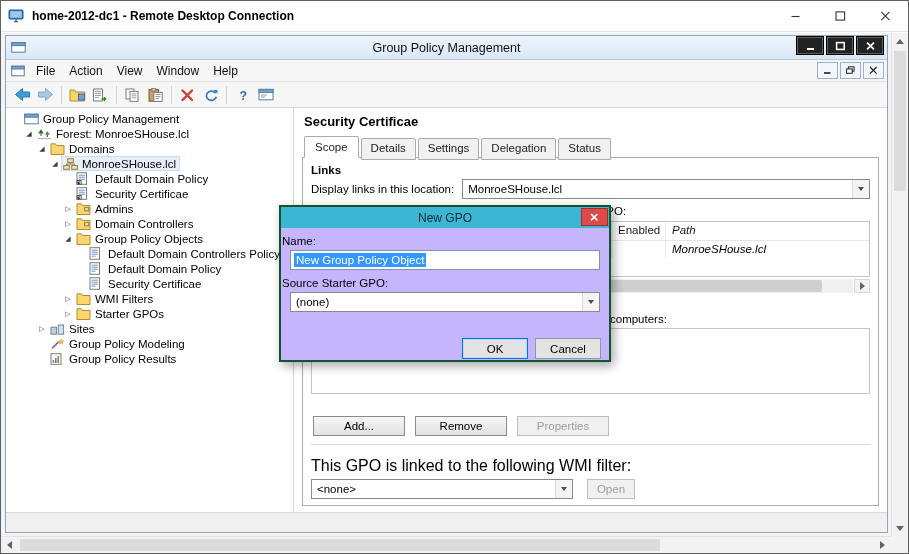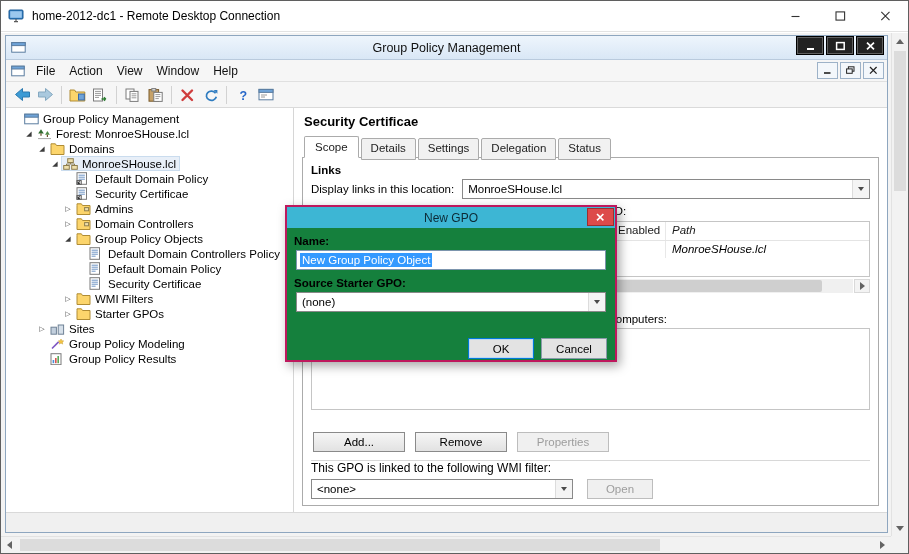--- a/index.html
+++ b/index.html
@@ -1,19 +1,19 @@
 <!DOCTYPE html>
 <html><head>
 <meta charset="utf-8">
 <style>
   *{margin:0;padding:0;box-sizing:border-box;font-family:"Liberation Sans",sans-serif;}
   html,body{background:#fff;}
   .rdp-window{position:relative;width:909px;height:554px;border:1px solid #5f5f5f;background:#fff;overflow:hidden;}
   
-  .rdp-titlebar{height:31px;display:flex;align-items:center;background:#fff;border-bottom:1px solid #e3e3e3;}
+  .rdp-titlebar{height:31px;display:flex;align-items:center;background:#fff;border-bottom:1px solid #e3e3e3;font-weight:bold;}
   .rdp-title-icon{margin-left:7px;display:flex;}
   .rdp-title{font-size:12px;color:#000;margin-left:6px;flex:1;white-space:nowrap;}
   .rdp-btn{width:45px;height:30px;display:flex;align-items:center;justify-content:center;}
   .rdp-client{position:absolute;top:32px;left:0;right:0;bottom:0;background:#f3f3f3;}
   
   .scroll-v{position:absolute;top:0;right:0;width:17px;bottom:17px;background:#f2f2f2;border-left:1px solid #e2e2e2;display:flex;flex-direction:column;align-items:center;}
   .scroll-h{position:absolute;left:0;bottom:0;height:17px;right:17px;background:#f2f2f2;border-top:1px solid #e2e2e2;display:flex;align-items:center;}
   .scroll-corner{position:absolute;right:0;bottom:0;width:17px;height:17px;background:#f2f2f2;}
   .sb-btn{width:17px;height:16px;display:flex;align-items:center;justify-content:center;flex:none;}
   .sv-track{flex:1;width:100%;position:relative;}
@@ -79,32 +79,32 @@
   .hs-btn{width:16px;background:#f3f3f3;border:1px solid #d9d9d9;display:flex;align-items:center;justify-content:center;flex:none;}
   .hs-track{flex:1;background:#f0f0f0;position:relative;margin:0 1px;}
   .hs-thumb{position:absolute;left:0;top:1px;bottom:1px;width:94%;background:#cfcfcf;border-radius:2px;}
   .sec-frag-line{margin-top:4px;height:28px;display:flex;align-items:flex-end;padding-left:299px;font-size:11.5px;color:#000;flex:none;}
   .sec-list{flex:1;min-height:60px;border:1px solid #c5c5c5;background:#fff;margin-top:3px;}
   .btn-row{display:flex;margin-top:22px;padding-left:2px;flex:none;}
   .btn{width:92px;height:20px;margin-right:10px;font-size:11.5px;color:#000;background:linear-gradient(#f6f6f6,#e2e2e2);border:1px solid #8a8a8a;display:flex;align-items:center;justify-content:center;}
   .btn.disabled{color:#9d9d9d;border-color:#bdbdbd;background:#f0f0f0;}
   .divider{border-top:1px solid #d8d8d8;margin-top:8px;flex:none;}
   .wmi-heading{margin-top:4px;}
-  .wmi-label{font-size:12px;color:#000;margin-top:0;flex:none;}
+  .wmi-label{font-size:16px;color:#000;margin-top:12px;flex:none;}
   .wmi-row{display:flex;align-items:center;margin-top:4px;flex:none;}
   .wmi-combo{width:262px;flex:none;}
-  .wmi-row .btn{margin-left:14px;width:66px;margin-right:0;}
+  .wmi-row .btn{margin-left:14px;width:48px;margin-right:0;}
   .statusbar{height:20px;background:#f0f0f0;border-top:1px solid #d9d9d9;flex:none;}
   
-  .dialog{position:absolute;left:284px;top:172px;width:332px;height:157px;background:#15803d;border:2px solid #be185d;box-shadow:3px 4px 10px rgba(0,0,0,.35);z-index:50;}
+  .dialog{position:absolute;left:278px;top:172px;width:332px;height:157px;background:#c4b5fd;border:2px solid #14532d;box-shadow:3px 4px 10px rgba(0,0,0,.35);z-index:50;}
   .dialog-titlebar{height:21px;background:#3db6d4;position:relative;display:flex;align-items:center;justify-content:center;}
   .dialog-title{font-size:12px;color:#0c2b36;}
   .dialog-close{position:absolute;right:1px;top:1px;width:27px;height:18px;background:#dd4a4a;border:1px solid #9c2f2f;display:flex;align-items:center;justify-content:center;}
   .dialog-body{position:relative;height:132px;}
-  .dlg-label{font-size:11.5px;color:#000;margin:7px 7px 0;font-weight:bold;}
+  .dlg-label{font-size:11.5px;color:#000;margin:7px 1px 0;}
   .dlg-input{margin:3px 9px 0;height:20px;border:1px solid #7c95ad;background:#fff;display:flex;align-items:center;padding-left:3px;}
   .sel-text{background:#3399ff;color:#fff;font-size:11.5px;padding:1px 2px;}
   .dlg-combo{margin:3px 9px 0;}
   .dlg-buttons{position:absolute;right:8px;bottom:8px;display:flex;gap:7px;}
   .dlg-btn{width:66px;height:21px;font-size:11.5px;color:#000;background:#e3e3e3;border:1px solid #8a9aaa;display:flex;align-items:center;justify-content:center;}
   .dlg-btn.default{border:1px solid #0078d7;box-shadow:inset 0 0 0 1px #bcd9f2;}
 </style>
 </head>
 <body>
 

